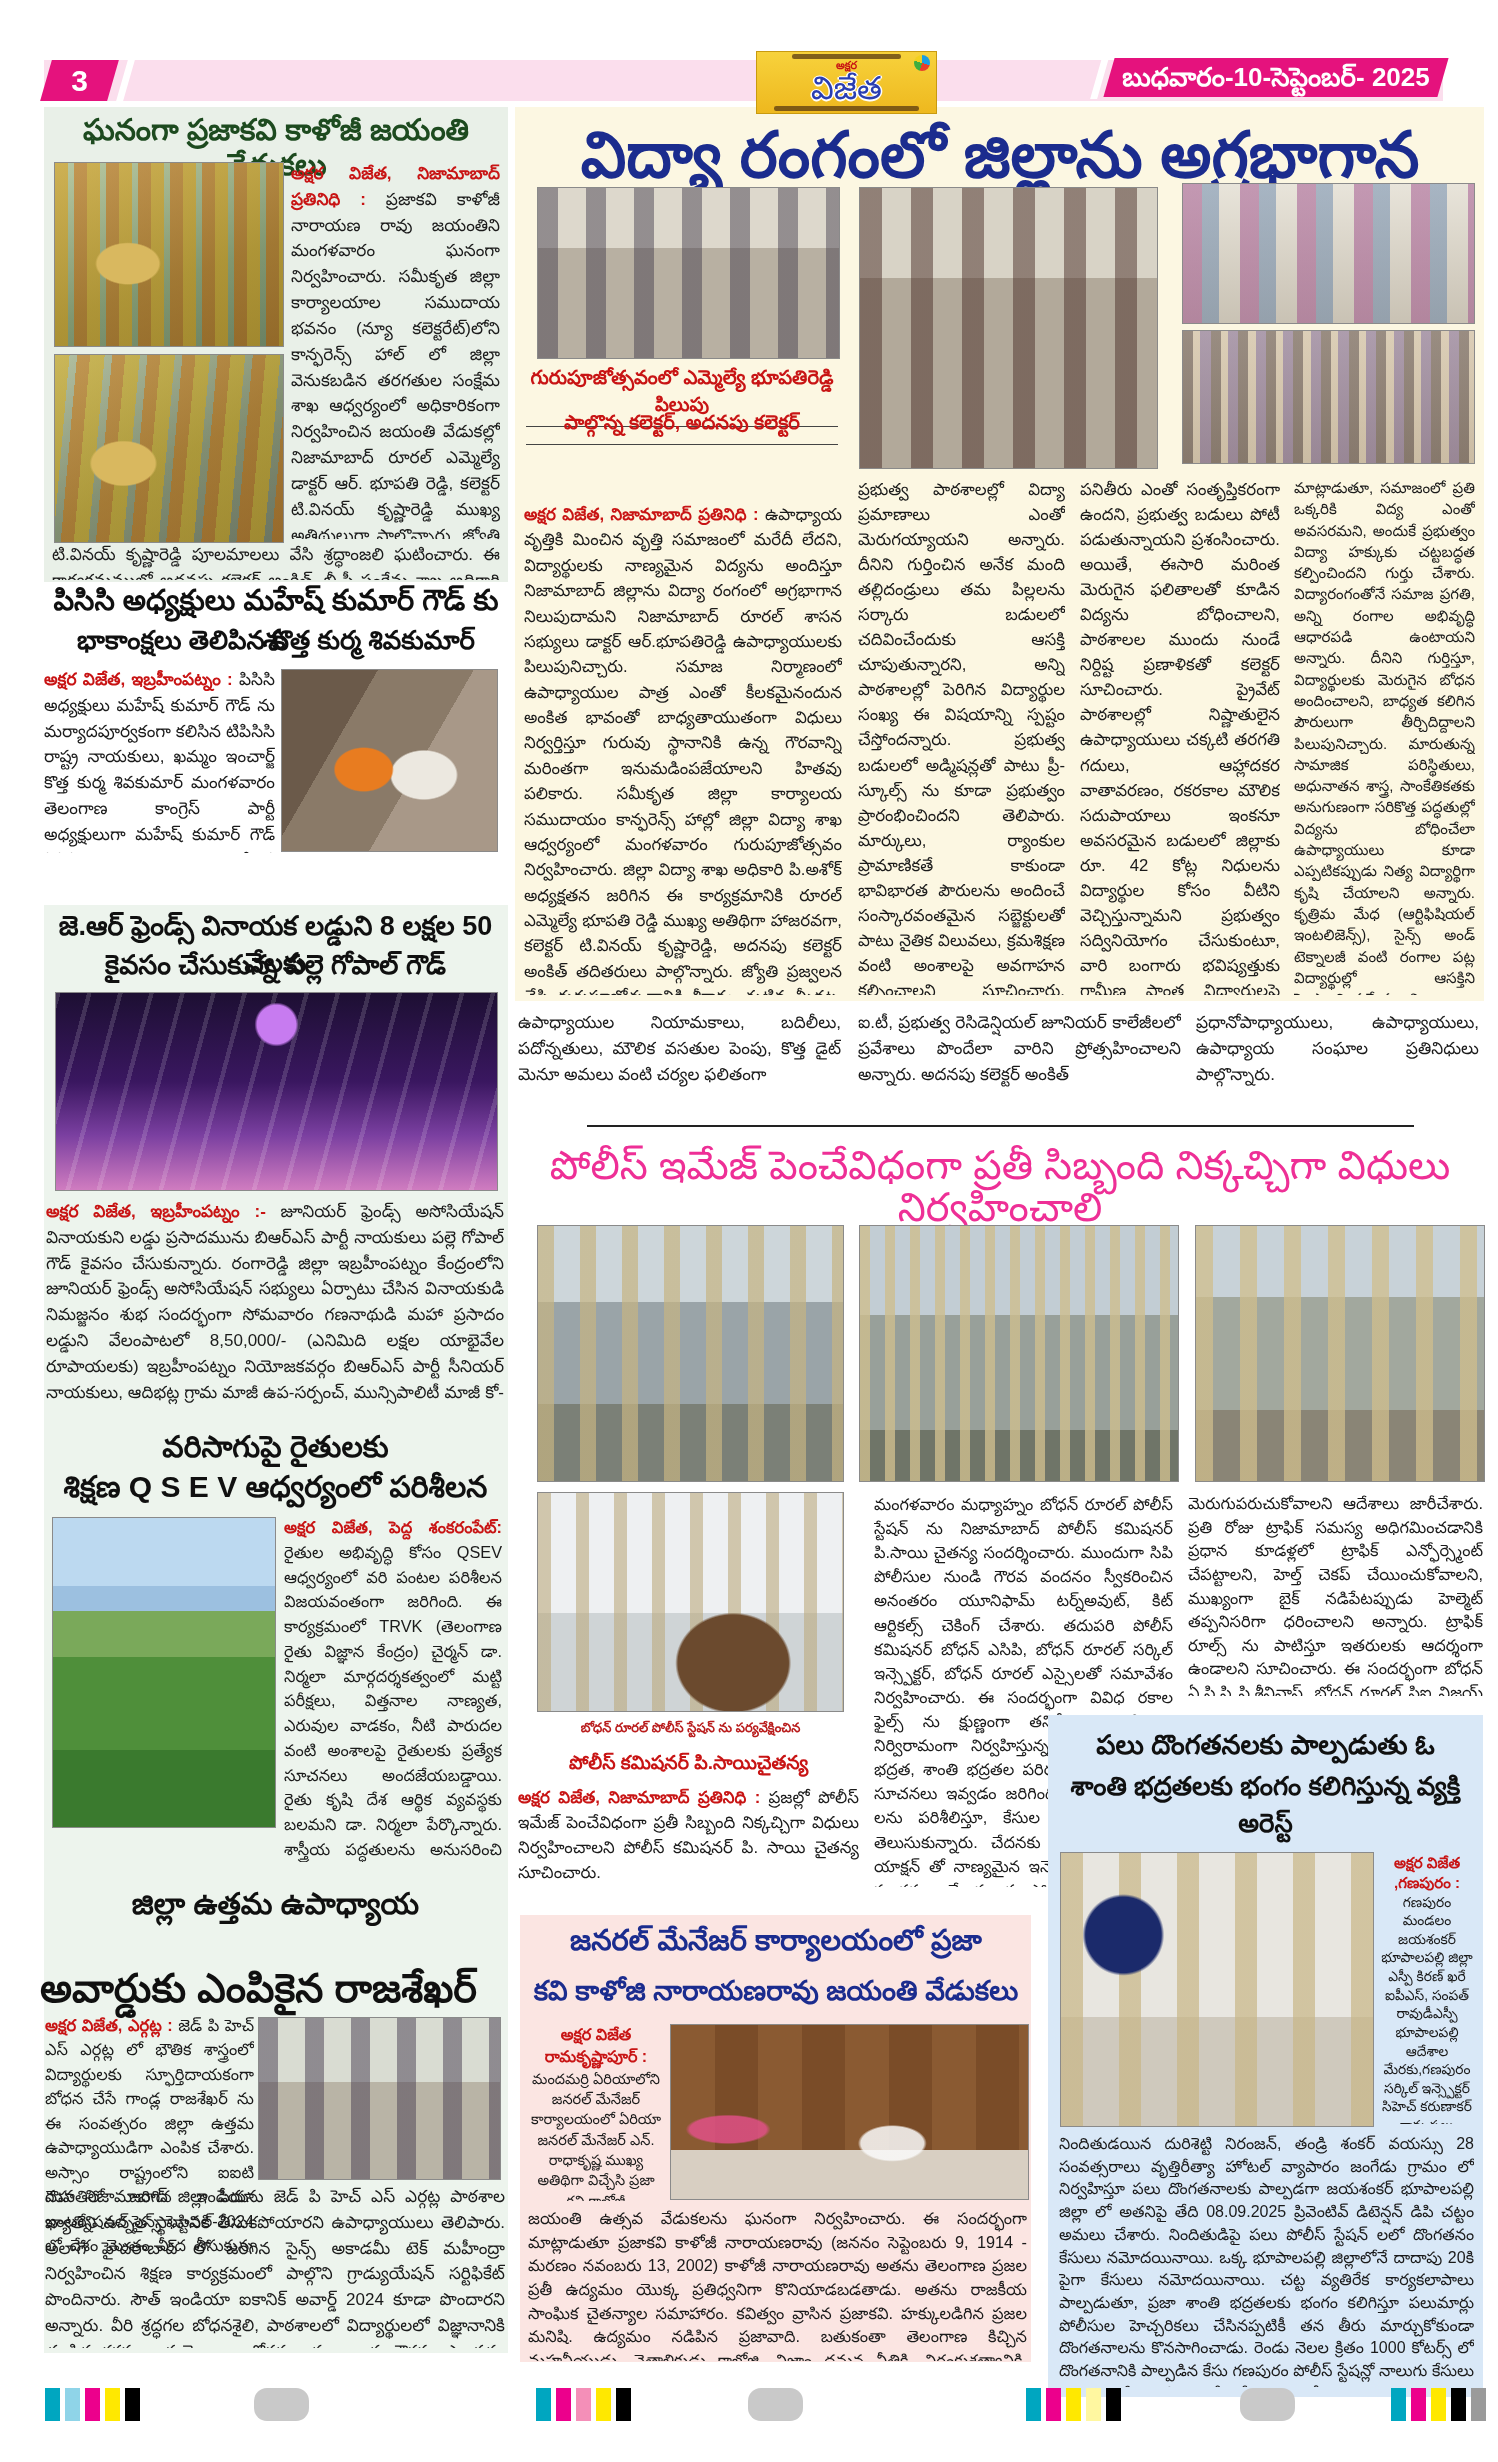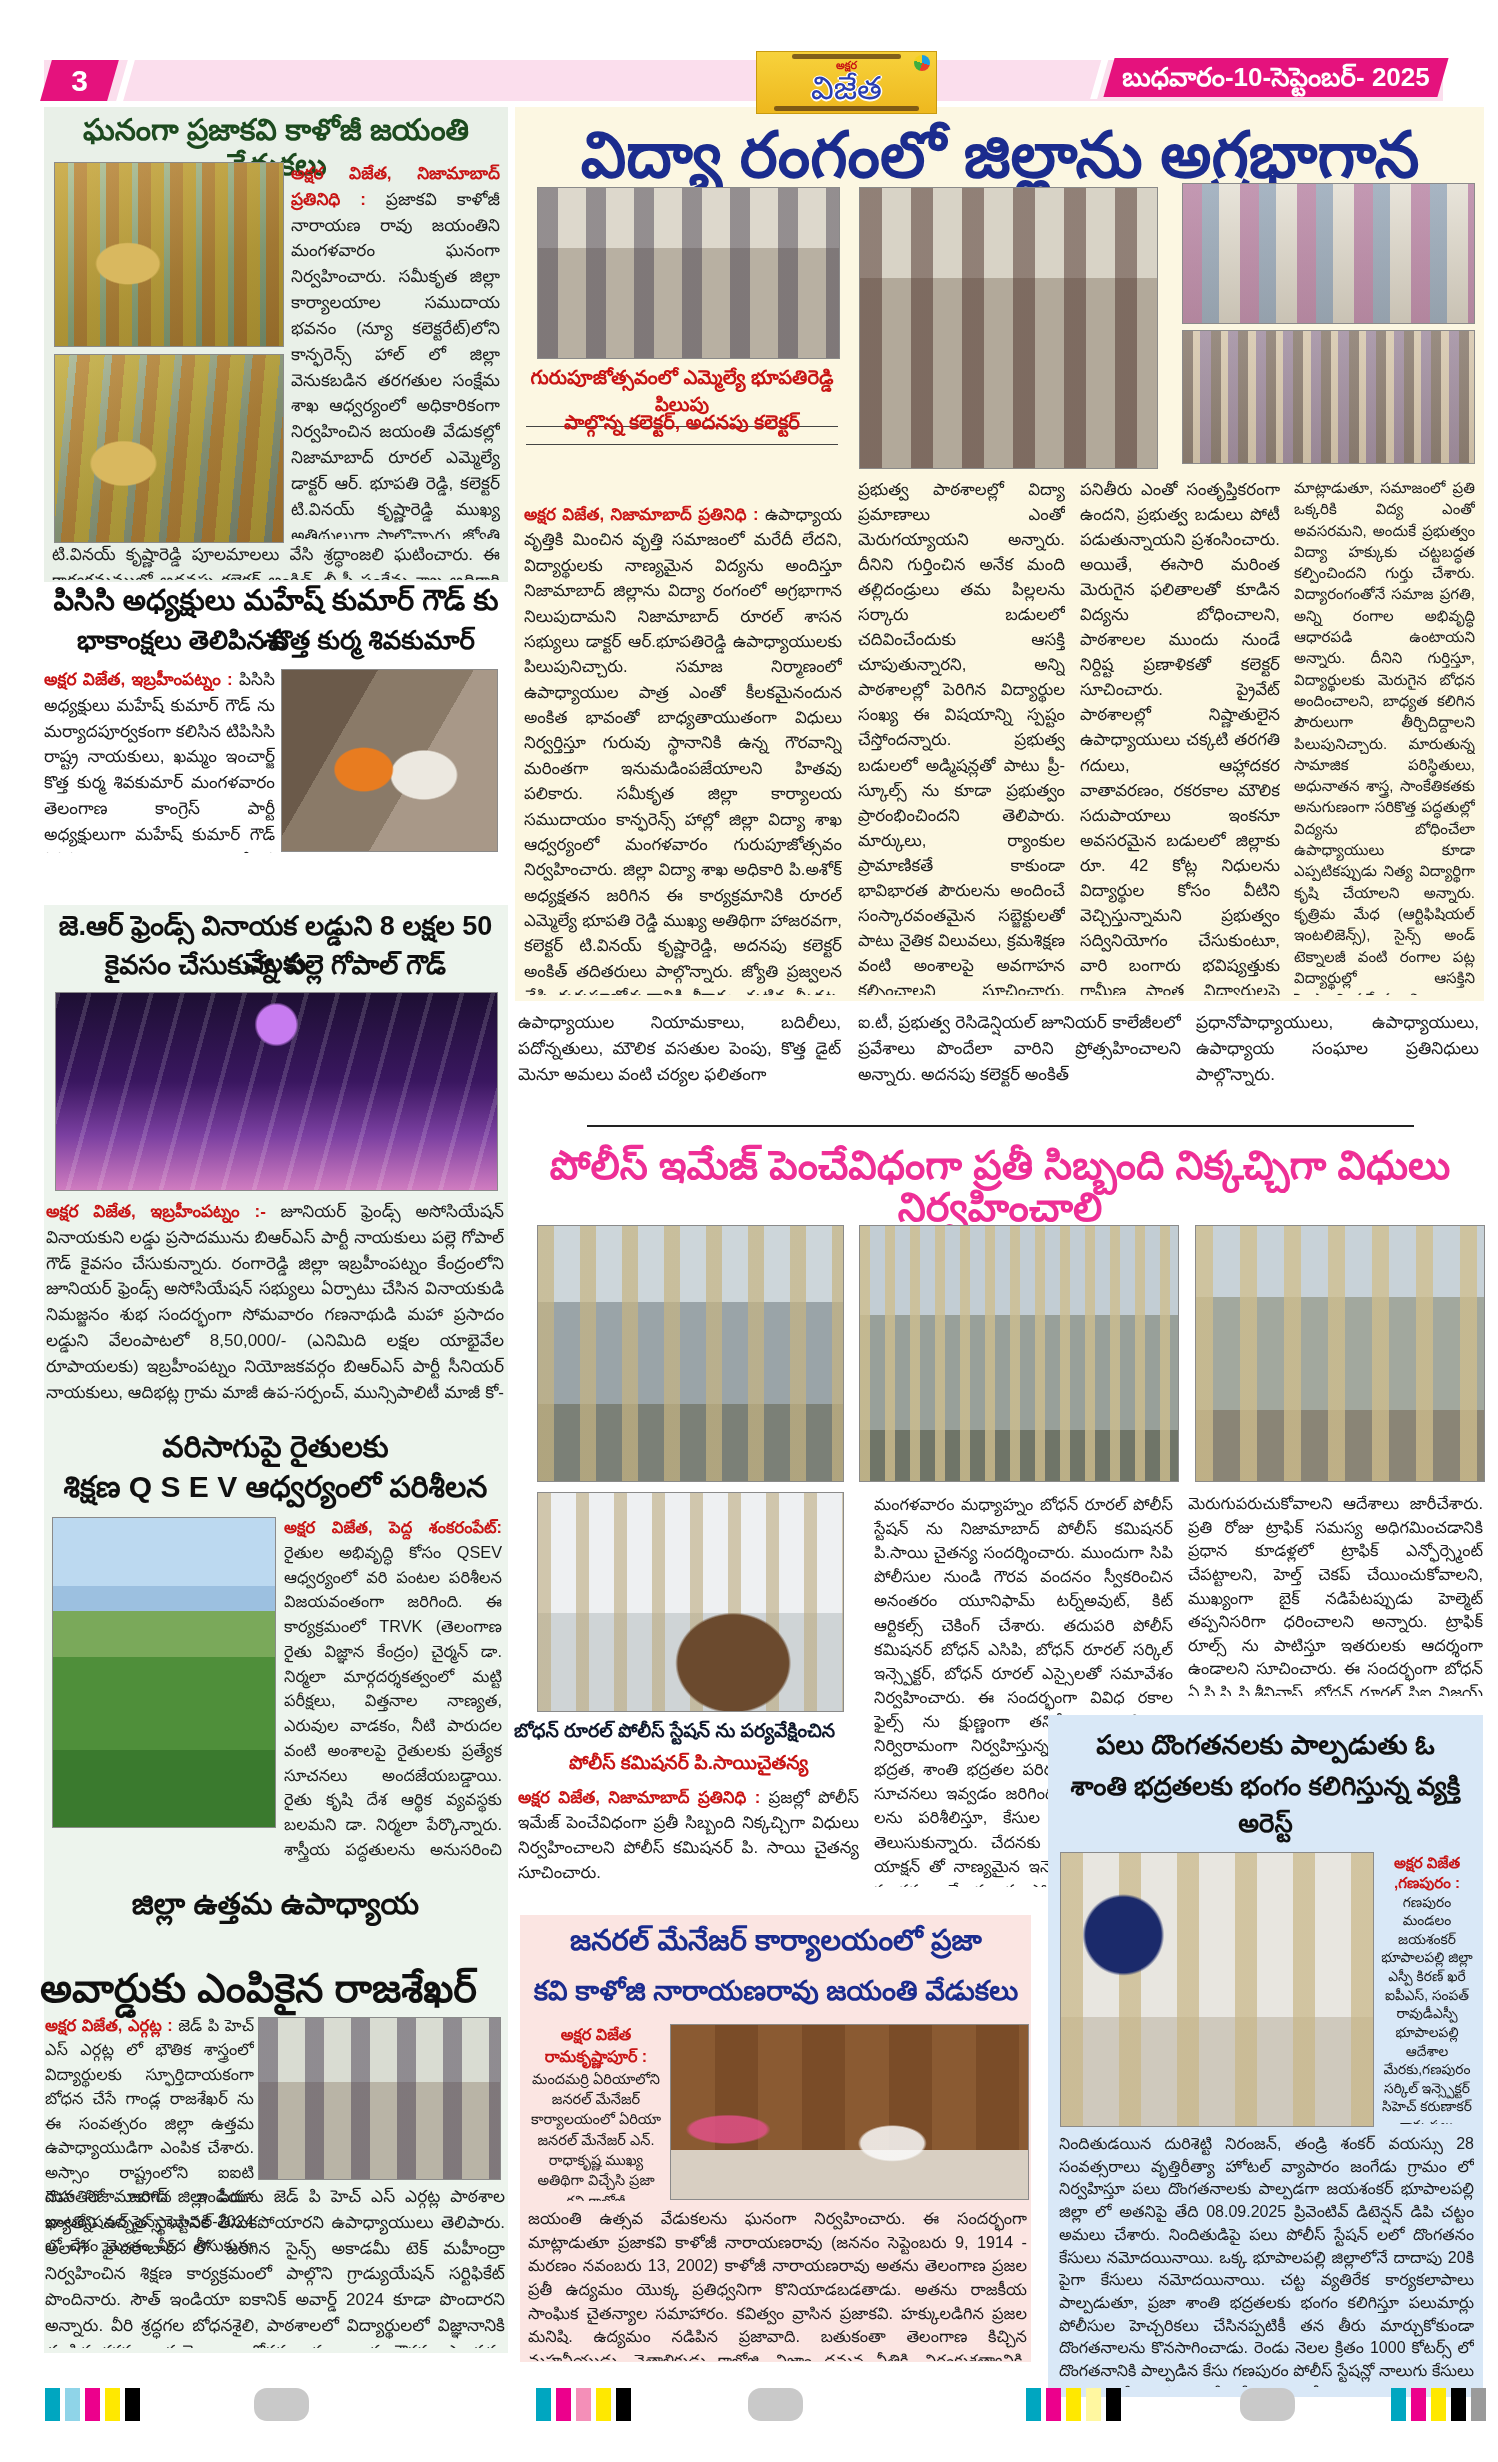--- a/index.html
+++ b/index.html
@@ -6,21 +6,21 @@
   #page{position:relative;width:1499px;height:2462px;background:#ffffff;overflow:hidden;
         font-family:"Liberation Sans",sans-serif;color:#1a1a1a;}
   .abs{position:absolute;}
   .just{text-align:justify;overflow:hidden;}
   .ctr{text-align:center;}
   .b{font-weight:bold;}
   .dl{color:#c81414;font-weight:bold;}
   .photo{position:absolute;border:0.7px solid #8a8a8a;overflow:hidden;}
   .hl-green{color:#1d4a1f;font-weight:bold;}
   .hl-navy{color:#1b2c8e;font-weight:bold;}
-  .hl-mag{color:#ee2f96;font-weight:bold;}
+  .hl-mag{color:#ee2f96;font-weight:normal;}
   .hl-blk{color:#101010;font-weight:bold;}
   .subhead{color:#c81414;font-weight:bold;text-align:center;border-bottom:1.5px solid #444;padding-bottom:5.8px;}
   .body-txt{font-size:17px;line-height:1.52;}
   
   .band{background:#fbdeed;}
   .magenta{background:#e5127d;}
   .skew{transform:skewX(-16deg);}
   .unskew{transform:skewX(16deg);}
   .slash{position:absolute;width:7.3px;background:#ffffff;transform:skewX(-16deg);}
   .masthead{background:linear-gradient(180deg,#f7d23c 0%,#eeb81e 100%);border:0.7px solid #c89a10;
@@ -162,21 +162,21 @@
   <div class="abs just body-txt" style="left:518px;top:1010px;width:323px;height:86px;">ఉపాధ్యాయుల నియామకాలు, బదిలీలు, పదోన్నతులు, మౌలిక వసతుల పెంపు, కొత్త డైట్ మెనూ అమలు వంటి చర్యల ఫలితంగా</div>
   <div class="abs just body-txt" style="left:858px;top:1010px;width:323px;height:86px;">ఐ.టీ, ప్రభుత్వ రెసిడెన్షియల్ జూనియర్ కాలేజీలలో ప్రవేశాలు పొందేలా వారిని ప్రోత్సహించాలని అన్నారు. అదనపు కలెక్టర్ అంకిత్</div>
   <div class="abs just body-txt" style="left:1196px;top:1010px;width:283px;height:86px;">ప్రధానోపాధ్యాయులు, ఉపాధ్యాయులు, ఉపాధ్యాయ సంఘాల ప్రతినిధులు పాల్గొన్నారు.</div>
 
   <div class="rule" style="left:587px;top:1125px;width:827px;height:2.2px;"></div>
   <div class="abs hl-mag ctr" style="left:518px;top:1144px;width:964px;font-size:40px;line-height:1.05;">పోలీస్ ఇమేజ్ పెంచేవిధంగా ప్రతీ సిబ్బంది నిక్కచ్చిగా విధులు నిర్వహించాలి</div>
   <div class="photo ph-police1" style="left:537px;top:1225px;width:305px;height:255px;"></div>
   <div class="photo ph-parade" style="left:859px;top:1225px;width:318px;height:255px;"></div>
   <div class="photo ph-police3" style="left:1195px;top:1225px;width:288px;height:255px;"></div>
   <div class="photo ph-office" style="left:537px;top:1492px;width:305px;height:218px;"></div>
-  <div class="abs ctr b" style="left:504px;top:1720px;width:341px;color:#0f172a;font-size:19px;">బోధన్ రూరల్ పోలీస్ స్టేషన్ ను పర్యవేక్షించిన</div>
+  <div class="abs ctr b" style="left:520px;top:1720px;width:341px;color:#b91c1c;font-size:13px;">బోధన్ రూరల్ పోలీస్ స్టేషన్ ను పర్యవేక్షించిన</div>
   <div class="abs ctr b" style="left:518px;top:1752px;width:341px;color:#c81414;font-size:19px;">పోలీస్ కమిషనర్ పి.సాయిచైతన్య</div>
   <div class="abs just" style="left:518px;top:1785px;width:341px;height:103px;font-size:16.7px;line-height:1.5;overflow:hidden;">
     <span class="dl">అక్షర విజేత, నిజామాబాద్ ప్రతినిధి :</span>
     <span>ప్రజల్లో పోలీస్ ఇమేజ్ పెంచేవిధంగా ప్రతీ సిబ్బంది నిక్కచ్చిగా విధులు నిర్వహించాలని పోలీస్ కమిషనర్ పి. సాయి చైతన్య సూచించారు.</span>
   </div>
   <div class="abs just" style="left:874px;top:1492px;width:299px;height:395px;font-size:16.3px;line-height:1.48;overflow:hidden;">మంగళవారం మధ్యాహ్నం బోధన్ రూరల్ పోలీస్ స్టేషన్ ను నిజామాబాద్ పోలీస్ కమిషనర్ పి.సాయి చైతన్య సందర్శించారు. ముందుగా సిపి పోలీసుల నుండి గౌరవ వందనం స్వీకరించిన అనంతరం యూనిఫామ్ టర్న్అవుట్, కిట్ ఆర్టికల్స్ చెకింగ్ చేశారు. తదుపరి పోలీస్ కమిషనర్ బోధన్ ఎసిపి, బోధన్ రూరల్ సర్కిల్ ఇన్స్పెక్టర్, బోధన్ రూరల్ ఎస్సైలతో సమావేశం నిర్వహించారు. ఈ సందర్భంగా వివిధ రకాల ఫైల్స్ ను క్షుణ్ణంగా తనిఖీలు నిర్వహించి, నిర్విరామంగా నిర్వహిస్తున్న పనితీరుపై ప్రజల భద్రత, శాంతి భద్రతల పరిరక్షణ చర్యలపై పలు సూచనలు ఇవ్వడం జరిగింది. పరిధిలోని రికార్డ్ లను పరిశీలిస్తూ, కేసుల వివరాలను అడిగి తెలుసుకున్నారు. చేదనకు ప్రత్యేక ప్లాన్ ఆఫ్ యాక్షన్ తో నాణ్యమైన ఇన్వెస్టిగేషన్ చేయాలని సూచనలు చేశారు. ఈ పోలీస్ స్టేషన్ పరిధిలో సైబర్ క్రైమ్స్ గురించి వివిధ పాఠశాలలు, మీడియా ద్వారా అవగాహన కల్పించాలని, స్టేషన్ పరిధిలోని అన్ని గ్రామాలలో విధులు నిర్వహిస్తూ ప్రజలతో మమేకమై సమస్యలను పరిష్కరించే దిశగా గ్రామాలలో ఉన్నటువంటి సమాచారము ఎల్లప్పుడూ చేరవేయాలి అన్నారు.</div>
   <div class="abs just" style="left:1188px;top:1492px;width:295px;height:204px;font-size:16.3px;line-height:1.45;overflow:hidden;">మెరుగుపరుచుకోవాలని ఆదేశాలు జారీచేశారు. ప్రతి రోజు ట్రాఫిక్ సమస్య అధిగమించడానికి ప్రధాన కూడళ్లలో ట్రాఫిక్ ఎన్ఫోర్స్మెంట్ చేపట్టాలని, హెల్త్ చెకప్ చేయించుకోవాలని, ముఖ్యంగా బైక్ నడిపేటప్పుడు హెల్మెట్ తప్పనిసరిగా ధరించాలని అన్నారు. ట్రాఫిక్ రూల్స్ ను పాటిస్తూ ఇతరులకు ఆదర్శంగా ఉండాలని సూచించారు. ఈ సందర్భంగా బోధన్ ఏ.సి.పి పి.శ్రీనివాస్, బోధన్ రూరల్ సిఐ విజయ్ బాబు, బోధన్ ఎస్హెచ్ఓ వెంకట నారాయణ, బోధన్ ట్రాఫిక్ సిఐ చందర్ రాథోడ్, బోధన్ రూరల్ జె.మచ్చేందర్, ఏడపల్లి ఎస్ఐ రమ, రెంజల్ ఎస్ఐ చంద్ర మోహన్ తదితరులు పాల్గొన్నారు.</div>
 
   <div class="abs pinkbox" style="left:516px;top:1911px;width:519px;height:455px;border:4.4px solid #ffffff;box-sizing:border-box;"></div>
   <div class="abs hl-navy ctr" style="left:525px;top:1924px;width:502px;font-size:29px;">జనరల్ మేనేజర్ కార్యాలయంలో ప్రజా</div>

